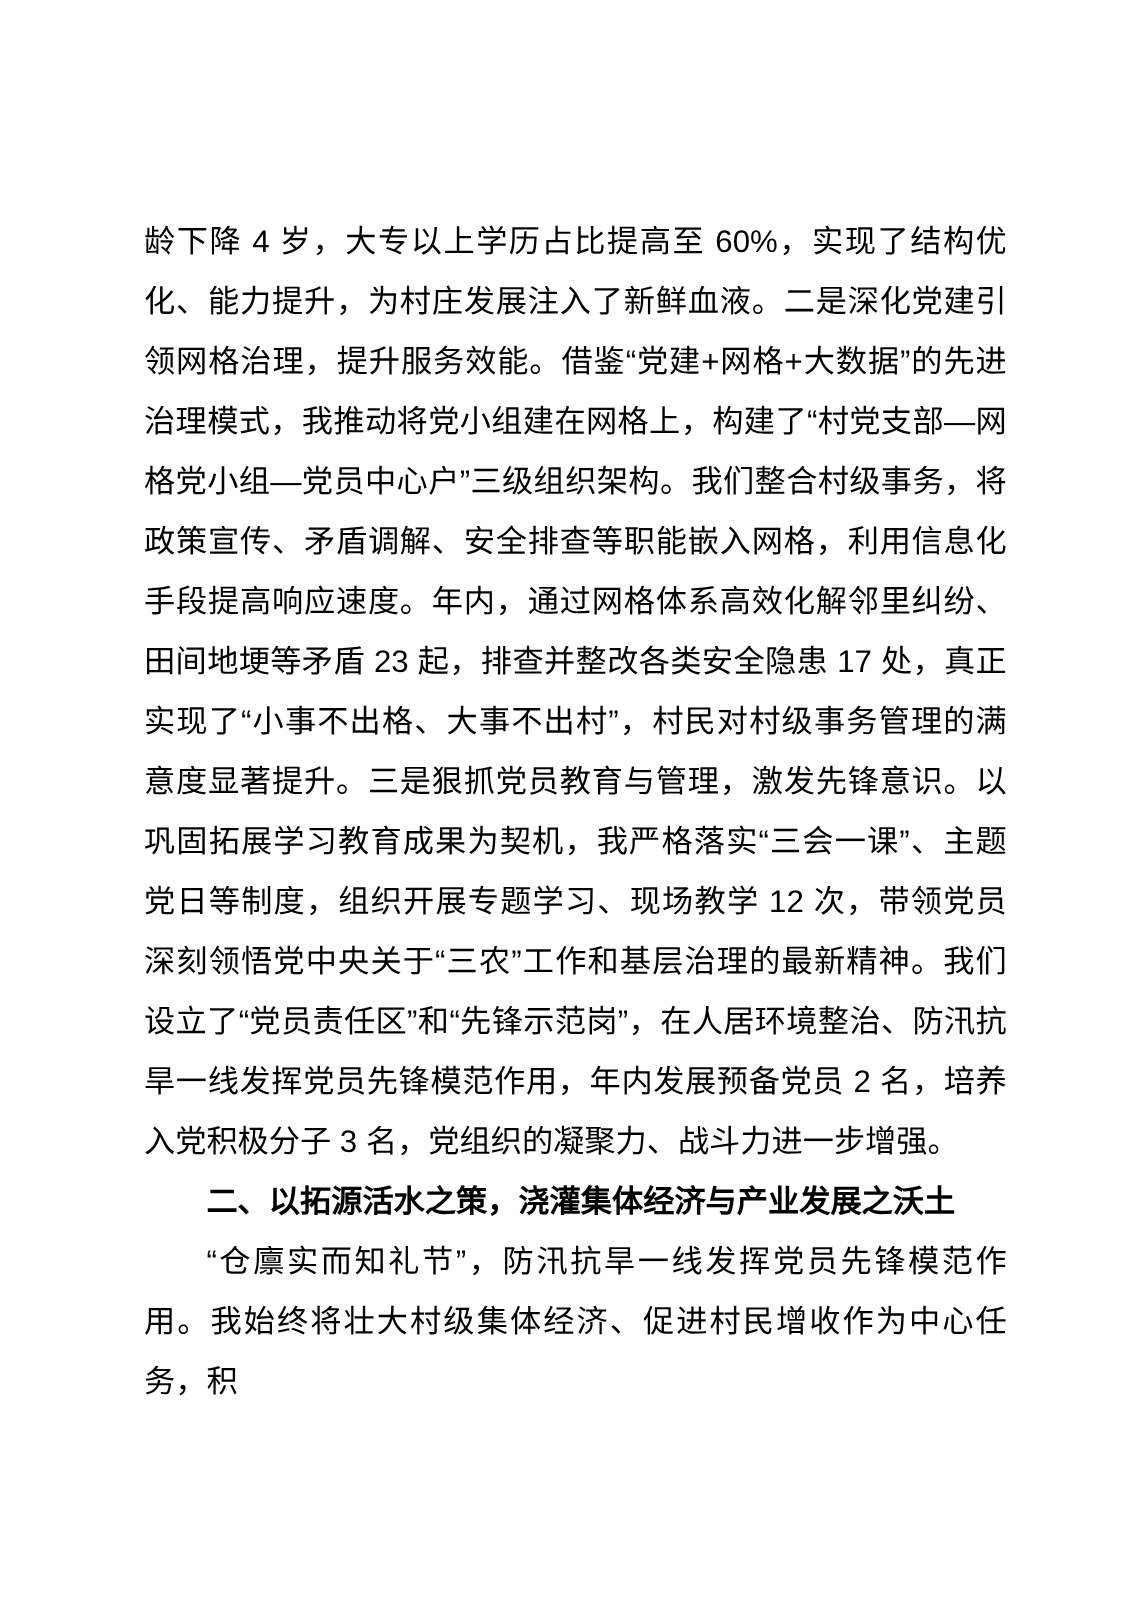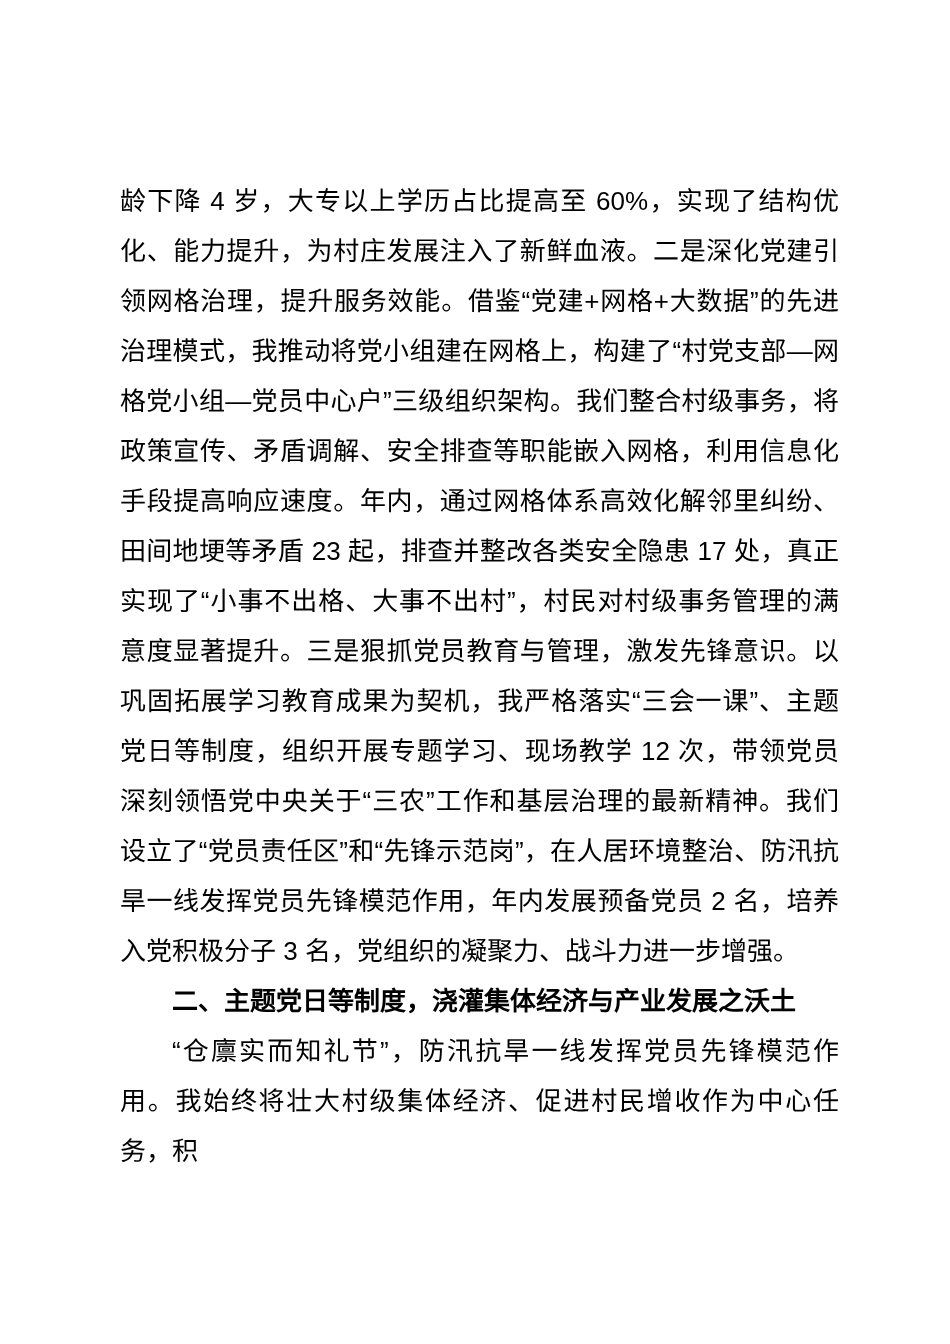--- a/index.html
+++ b/index.html
@@ -42,16 +42,16 @@
   .para.body-indent {
     text-indent: 2em;
   }
 </style>
 </head>
 <body>
 
 <div class="page">
   <div class="content">
       <p class="para body-continuation">龄下降 4 岁，大专以上学历占比提高至 60%，实现了结构优化、能力提升，为村庄发展注入了新鲜血液。二是深化党建引领网格治理，提升服务效能。借鉴“党建+网格+大数据”的先进治理模式，我推动将党小组建在网格上，构建了“村党支部—网格党小组—党员中心户”三级组织架构。我们整合村级事务，将政策宣传、矛盾调解、安全排查等职能嵌入网格，利用信息化手段提高响应速度。年内，通过网格体系高效化解邻里纠纷、田间地埂等矛盾 23 起，排查并整改各类安全隐患 17 处，真正实现了“小事不出格、大事不出村”，村民对村级事务管理的满意度显著提升。三是狠抓党员教育与管理，激发先锋意识。以巩固拓展学习教育成果为契机，我严格落实“三会一课”、主题党日等制度，组织开展专题学习、现场教学 12 次，带领党员深刻领悟党中央关于“三农”工作和基层治理的最新精神。我们设立了“党员责任区”和“先锋示范岗”，在人居环境整治、防汛抗旱一线发挥党员先锋模范作用，年内发展预备党员 2 名，培养入党积极分子 3 名，党组织的凝聚力、战斗力进一步增强。</p>
-      <p class="para heading">二、主题党日等制度，浇灌集体经济与产业发展之沃土</p>
+      <p class="para heading">二、以拓源活水之策，浇灌集体经济与产业发展之沃土</p>
       <p class="para body-indent">“仓廪实而知礼节”，防汛抗旱一线发挥党员先锋模范作用。我始终将壮大村级集体经济、促进村民增收作为中心任务，积</p>
     </div>
 </div>
 
 </body></html>

